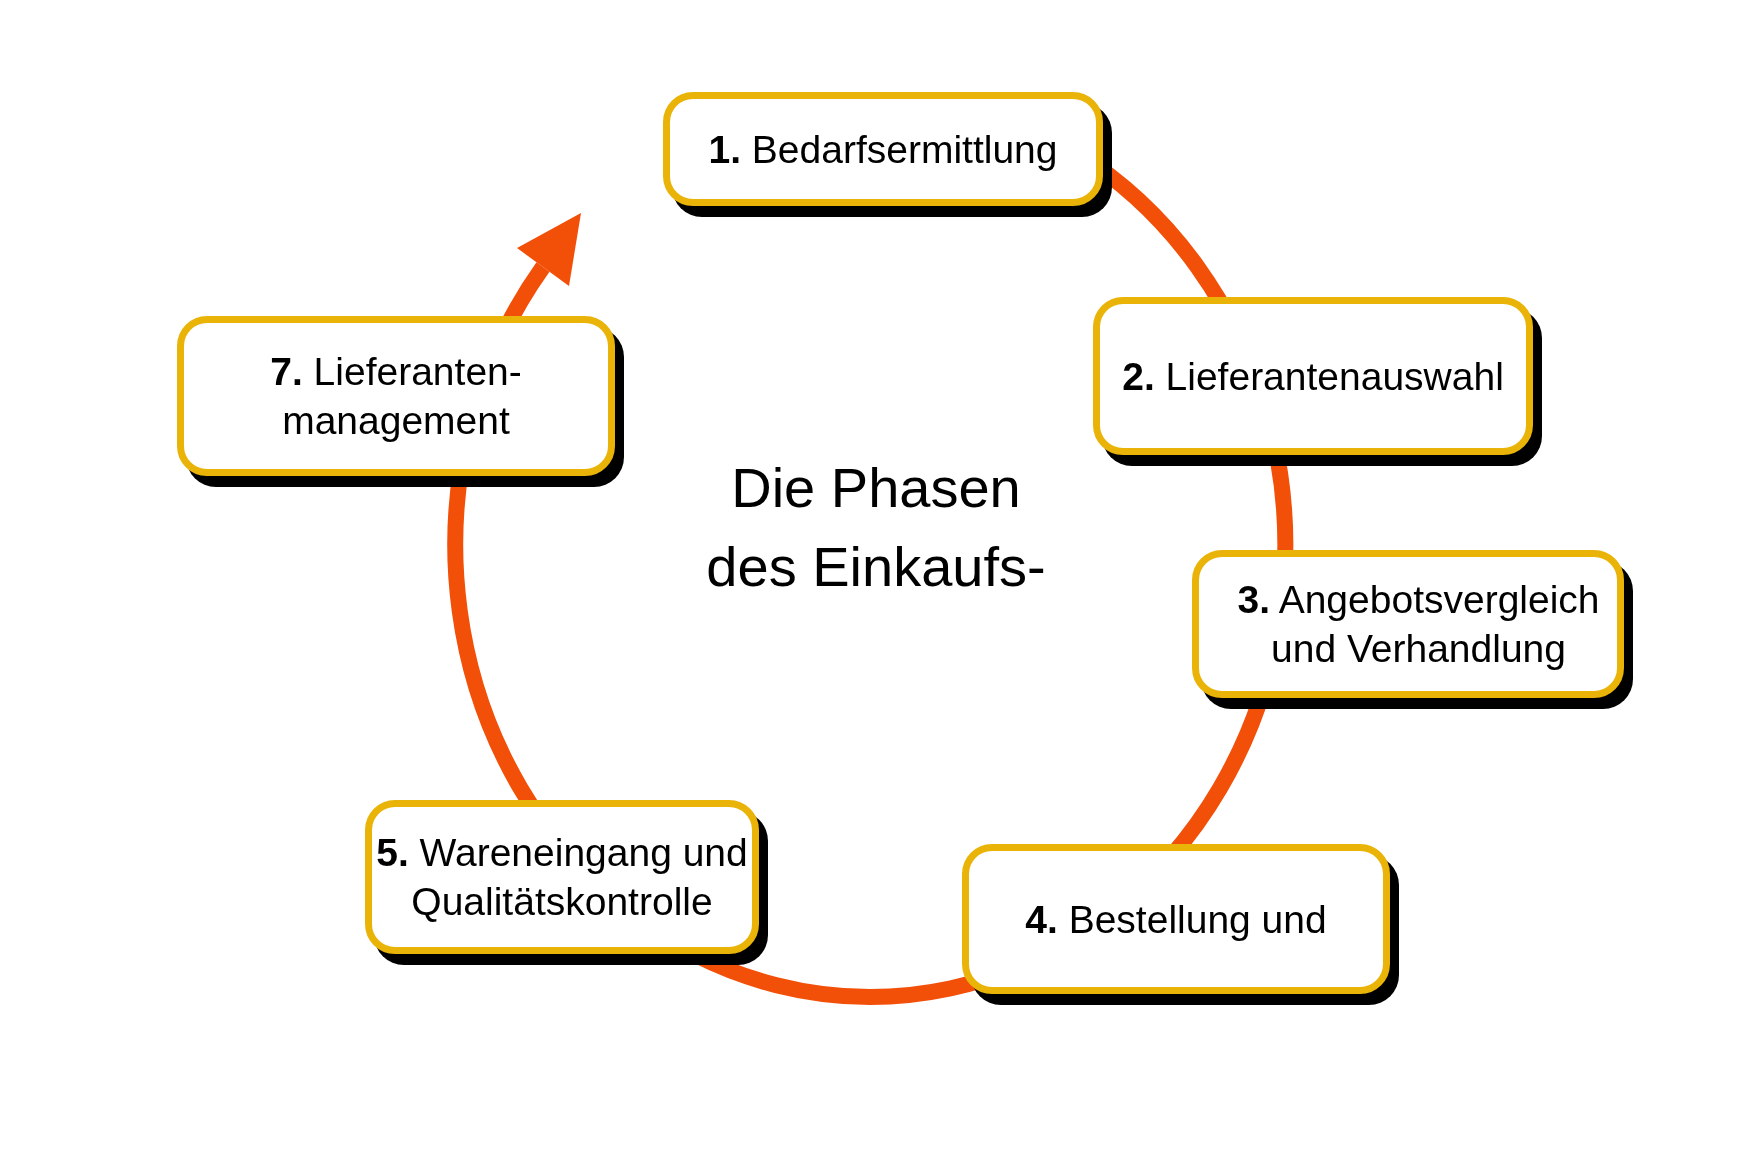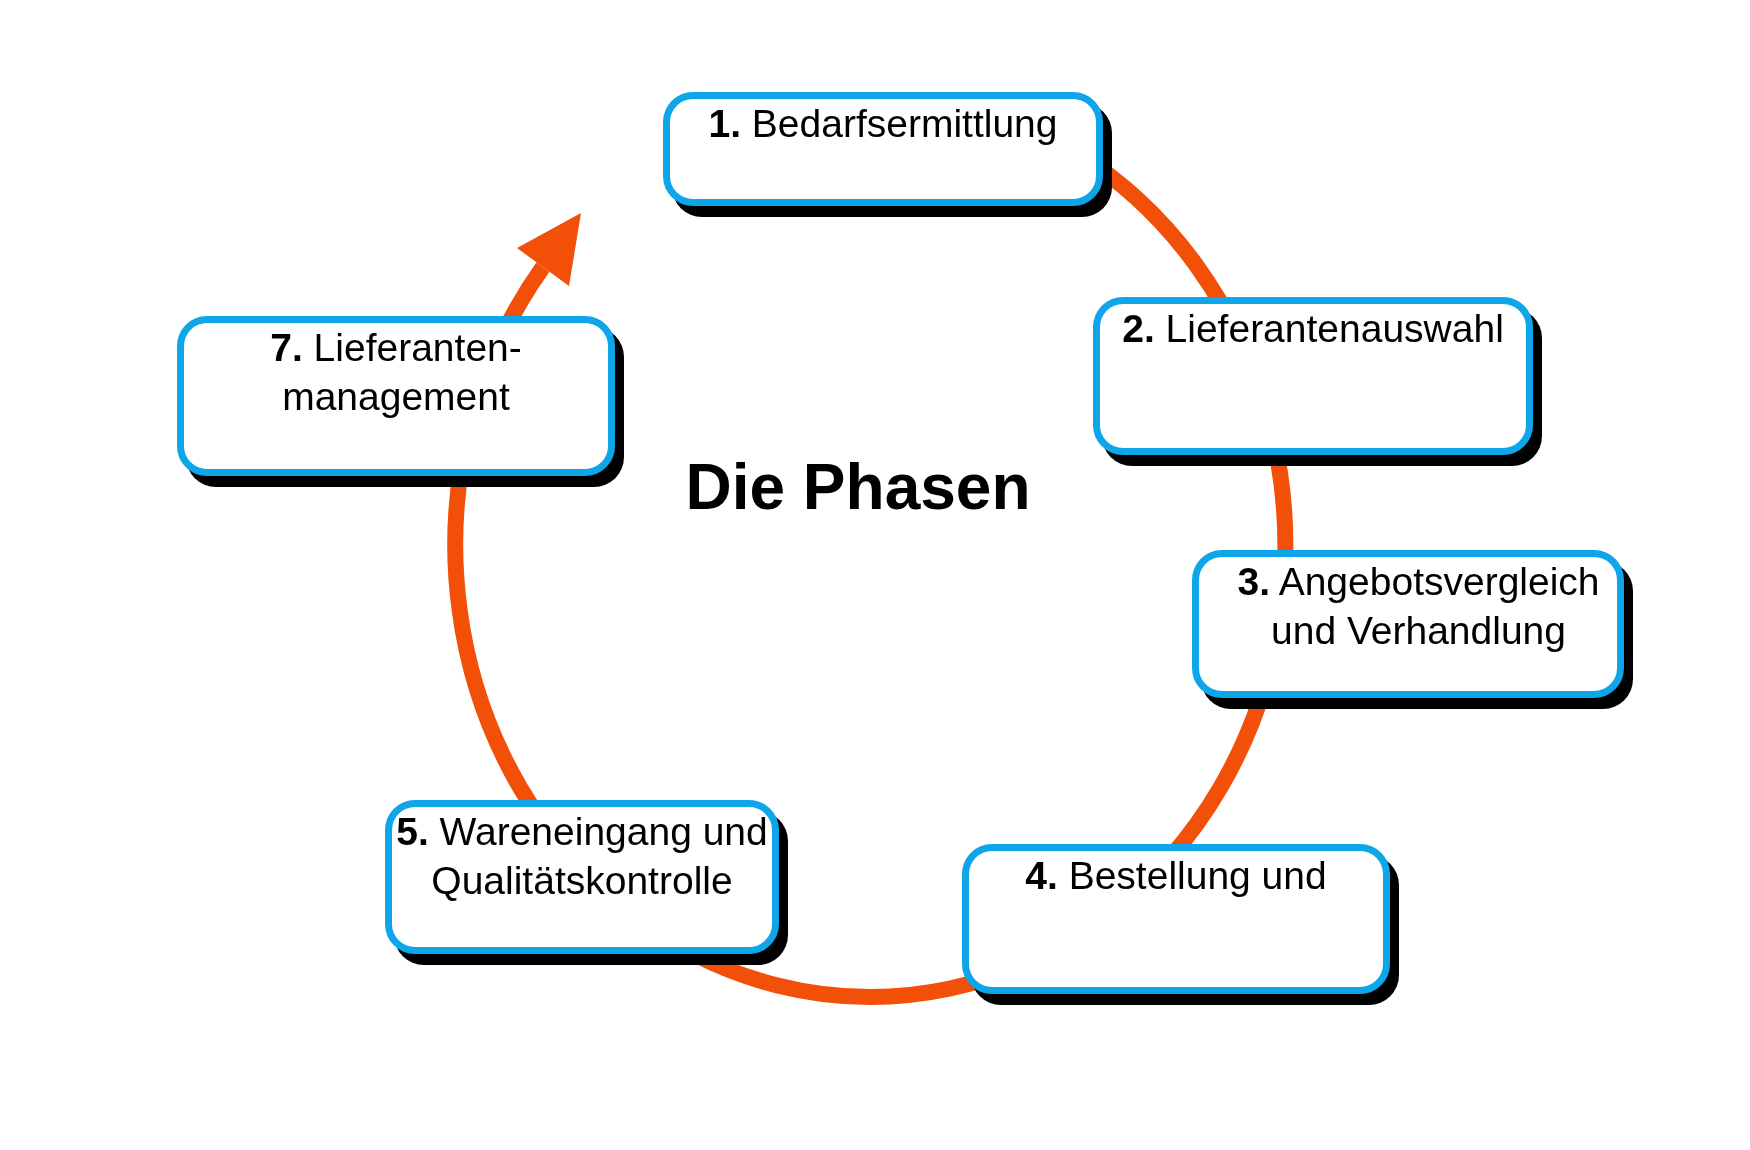--- a/index.html
+++ b/index.html
@@ -17,66 +17,68 @@
     color: #000;
   }
   .ring {
     position: absolute;
     left: 0;
     top: 0;
     z-index: 0;
   }
   .title {
     position: absolute;
-    left: 548px;
+    left: 566px;
     top: 448px;
     width: 620px;
     z-index: 1;
     text-align: center;
-    font-weight: bold;
-    font-size: 64px;
+    font-weight: normal;
+    font-size: 56px;
     line-height: 79px;
   }
   .pbox {
     position: absolute;
     z-index: 2;
     box-sizing: border-box;
     background: #ffffff;
-    border: 7px solid #0ea5e9;
+    border: 7px solid #eab308;
     border-radius: 30px;
     box-shadow: 9px 11px 0 #000000;
     display: flex;
     flex-direction: column;
+    justify-content: center;
     align-items: center;
     text-align: center;
     font-size: 39px;
     line-height: 49px;
     white-space: nowrap;
   }
   .num { font-weight: bold; }
   .b1 { left: 663px;  top: 92px;  width: 440px; height: 114px; }
   .b2 { left: 1093px; top: 297px; width: 440px; height: 158px; }
   .b3 { left: 1192px; top: 550px; width: 432px; height: 148px; padding-left: 21px; }
   .b4 { left: 962px;  top: 805px; width: 428px; height: 150px; margin-top: 39px; }
-  .b5 { left: 365px;  top: 800px; width: 394px; height: 154px; margin-left: 20px; }
+  .b5 { left: 365px;  top: 800px; width: 394px; height: 154px; }
   .b6 { left: 125px;  top: 548px; width: 488px; height: 146px; }
   .b7 { left: 177px;  top: 297px; width: 438px; height: 160px; margin-top: 19px; }
 </style>
 </head>
 <body>
 
 <div class="stage">
 
   <svg class="ring" width="1750" height="1150" viewBox="0 0 1750 1150">
     <path d="M 1077 153 A 415 452 0 1 1 543 267" fill="none" stroke-width="16" stroke-linecap="butt" stroke="#F24F08"></path>
     <polygon points="581,213 569,286 517,248" fill="#F24F08"></polygon>
   </svg>
 
   <div class="title">
     <div>Die Phasen</div>
+    <div>des Einkaufs-</div>
   </div>
 
   <div class="pbox b1">
     <div><span class="num">1.</span> <span>Bedarfsermittlung</span></div>
   </div>
 
   <div class="pbox b2">
     <div><span class="num">2.</span> <span>Lieferantenauswahl</span></div>
   </div>
 

